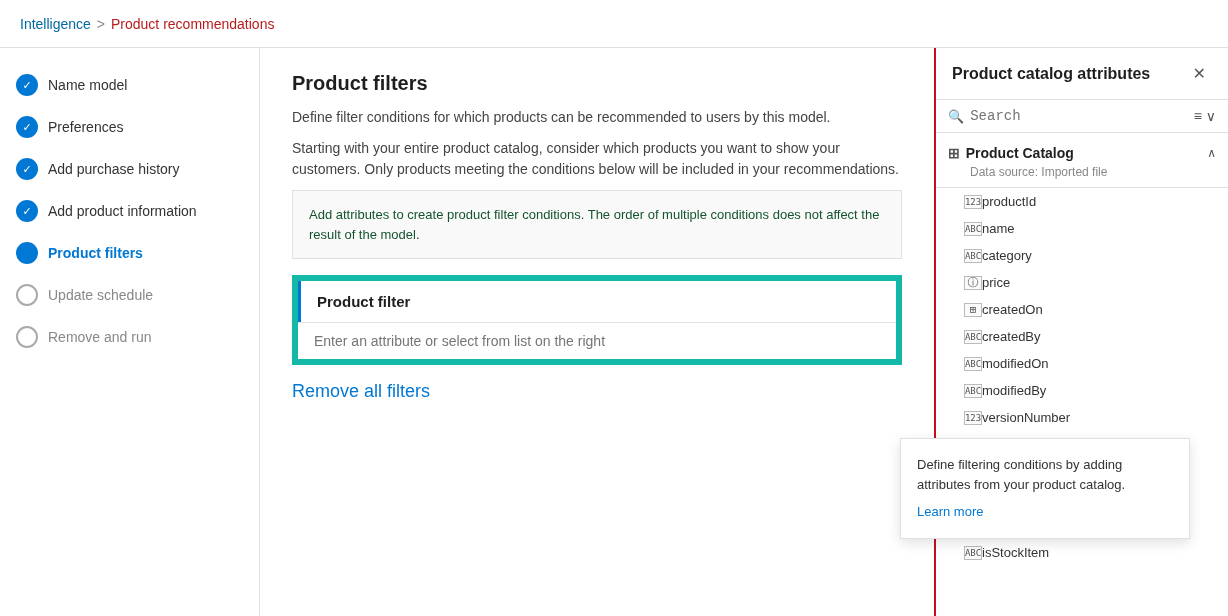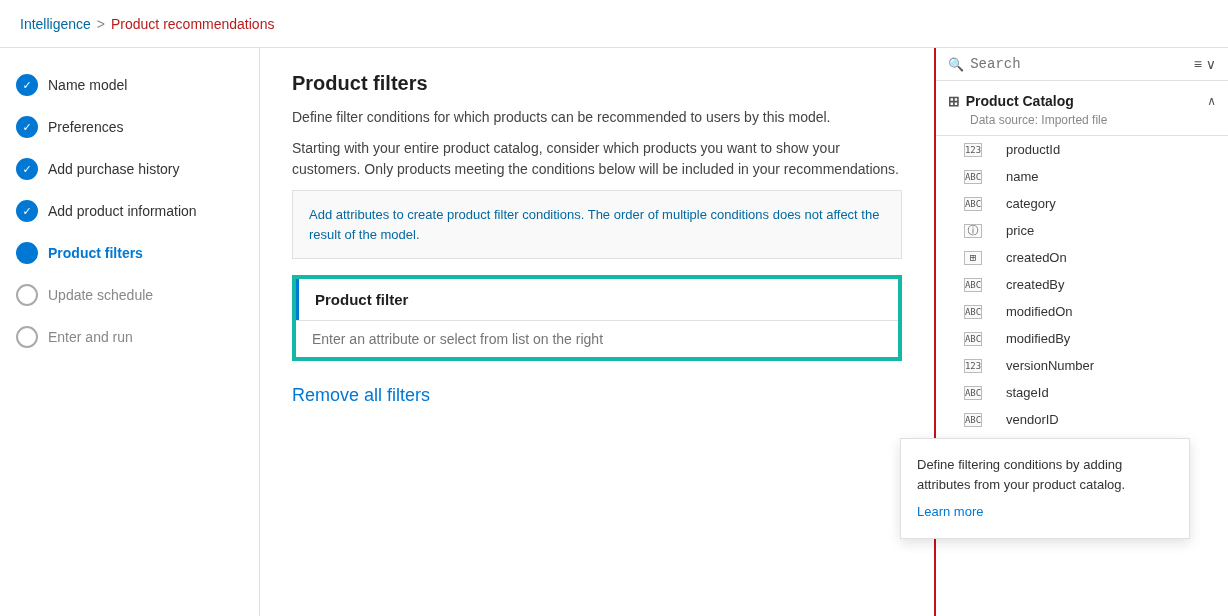--- a/index.html
+++ b/index.html
@@ -93,27 +93,27 @@
       font-size: 14px;
       color: #444;
       line-height: 1.5;
       margin-bottom: 10px;
     }
     .info-box {
       background: #f9f9f9;
       border: 1px solid #e0e0e0;
       padding: 14px 16px;
       font-size: 13px;
-      color: #0369a1;
+      color: #14532d;
       line-height: 1.5;
       margin-bottom: 16px;
     }
     .filter-box {
-      border: 4px solid #14b8a6;
-      margin-bottom: 20px;
+      border: 6px solid #14b8a6;
+      margin-bottom: 12px;
     }
     .filter-box-header {
       background: #fff;
       border-left: 3px solid #0078d4;
       padding: 12px 16px;
       font-size: 15px;
       font-weight: 600;
     }
     .filter-input-row {
       padding: 10px 16px;
@@ -228,21 +228,21 @@
       padding-left: 22px;
       margin-bottom: 4px;
     }
     .attr-list {
       overflow-y: auto;
       flex: 1;
     }
     .attr-item {
       display: flex;
       align-items: center;
-      gap: 24px;
+      gap: 0;
       padding: 6px 16px 6px 28px;
       cursor: pointer;
       font-size: 13px;
       color: #333;
     }
 
     .attr-type-box {
       display: inline-flex;
       align-items: center;
       justify-content: center;
@@ -302,21 +302,21 @@
       <span class="step-label active">Product filters</span>
     </div>
 
     <div class="sidebar-item">
       <div class="step-circle inactive"></div>
       <span class="step-label inactive">Update schedule</span>
     </div>
 
     <div class="sidebar-item">
       <div class="step-circle inactive"></div>
-      <span class="step-label inactive">Enter and run</span>
+      <span class="step-label inactive">Remove and run</span>
     </div>
   </div>
 
   <div class="content-wrapper">
 
     <div class="content">
       <h1>Product filters</h1>
       <p class="desc">Define filter conditions for which products can be recommended to users by this model.</p>
       <p class="desc">Starting with your entire product catalog, consider which products you want to show your customers. Only products meeting the conditions below will be included in your recommendations.</p>
 
@@ -337,20 +337,24 @@
 
       
       <div class="tooltip-popup">
         <span>Define filtering conditions by adding attributes from your product catalog.</span>
         <br>
         <a class="learn-more">Learn more</a>
       </div>
     </div>
 
     <div class="right-panel">
+      <div class="right-panel-header">
+        <span>Product catalog attributes</span>
+        <button class="close-btn">✕</button>
+      </div>
 
       <div class="search-bar">
         <span style="color:#555; font-size:13px;">🔍</span>
         <input type="text" style="border: none; outline: none; font-size: 14px; flex: 1 1 0%;" placeholder="Search">
         <span class="filter-icon">≡ ∨</span>
       </div>
 
       <div class="catalog-section">
         <div class="catalog-header">
           <div class="catalog-title">

